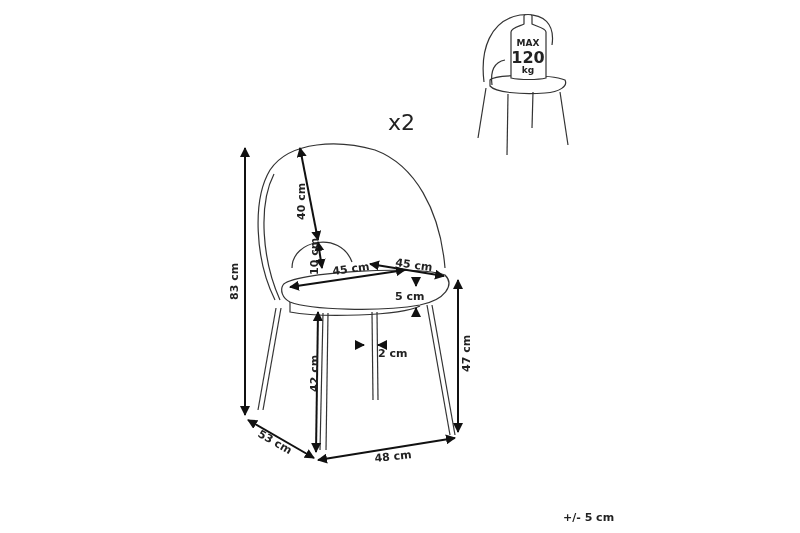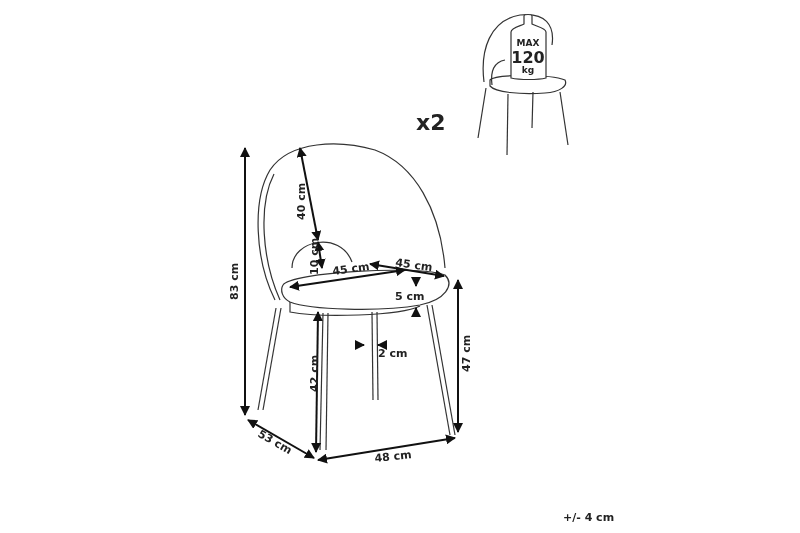--- a/index.html
+++ b/index.html
@@ -1,21 +1,21 @@
 <!DOCTYPE html>
 <html><head>
 <meta charset="utf-8">
 <style>
   html, body { margin:0; padding:0; background:#ffffff; }
   body { width:800px; height:533px; position:relative; overflow:hidden; font-family:"DejaVu Sans", sans-serif; }
   svg { position:absolute; left:0; top:0; }
   .lbl { font-family:"DejaVu Sans", sans-serif; font-weight:bold; fill:#222; }
   .line { stroke:#333; stroke-width:1.2; fill:none; }
   .dim { stroke:#111; stroke-width:2; fill:none; }
-  .qty { position:absolute; left:388px; top:110px; font-size:22px; font-weight:bold; color:#222;margin-left:28px; }
+  .qty { position:absolute; left:388px; top:110px; font-size:22px; font-weight:normal; color:#222; }
   .tol { position:absolute; left:563px; top:511px; font-size:11px; font-weight:bold; color:#222; }
 </style>
 </head>
 <body>
 
 <svg width="800" height="533" viewBox="0 0 800 533">
   <defs>
     <marker id="ah" viewBox="0 0 10 10" refX="9" refY="5" markerWidth="5" markerHeight="5" orient="auto-start-reverse">
       <path d="M0,0 L10,5 L0,10 z" fill="#111"></path>
     </marker>
@@ -79,13 +79,13 @@
     <path class="line" d="M560,92 L568,145"></path>
 
     <path d="M511,32 L511,78 C520,80 538,80 546,78 L546,32 C546,28 535,26 532,24 L532,16 C532,14 524,14 524,16 L524,24 C520,26 511,28 511,32 z" fill="#fff" stroke="#333" stroke-width="1.2"></path>
     <text class="lbl" font-size="9" x="528" y="46" text-anchor="middle">MAX</text>
     <text class="lbl" font-size="16" x="528" y="63" text-anchor="middle">120</text>
     <text class="lbl" font-size="9" x="528" y="73" text-anchor="middle">kg</text>
   </g>
 </svg>
 
 <div class="qty">x2</div>
-<div class="tol">+/- 4 cm</div>
+<div class="tol">+/- 5 cm</div>
 
 </body></html>

